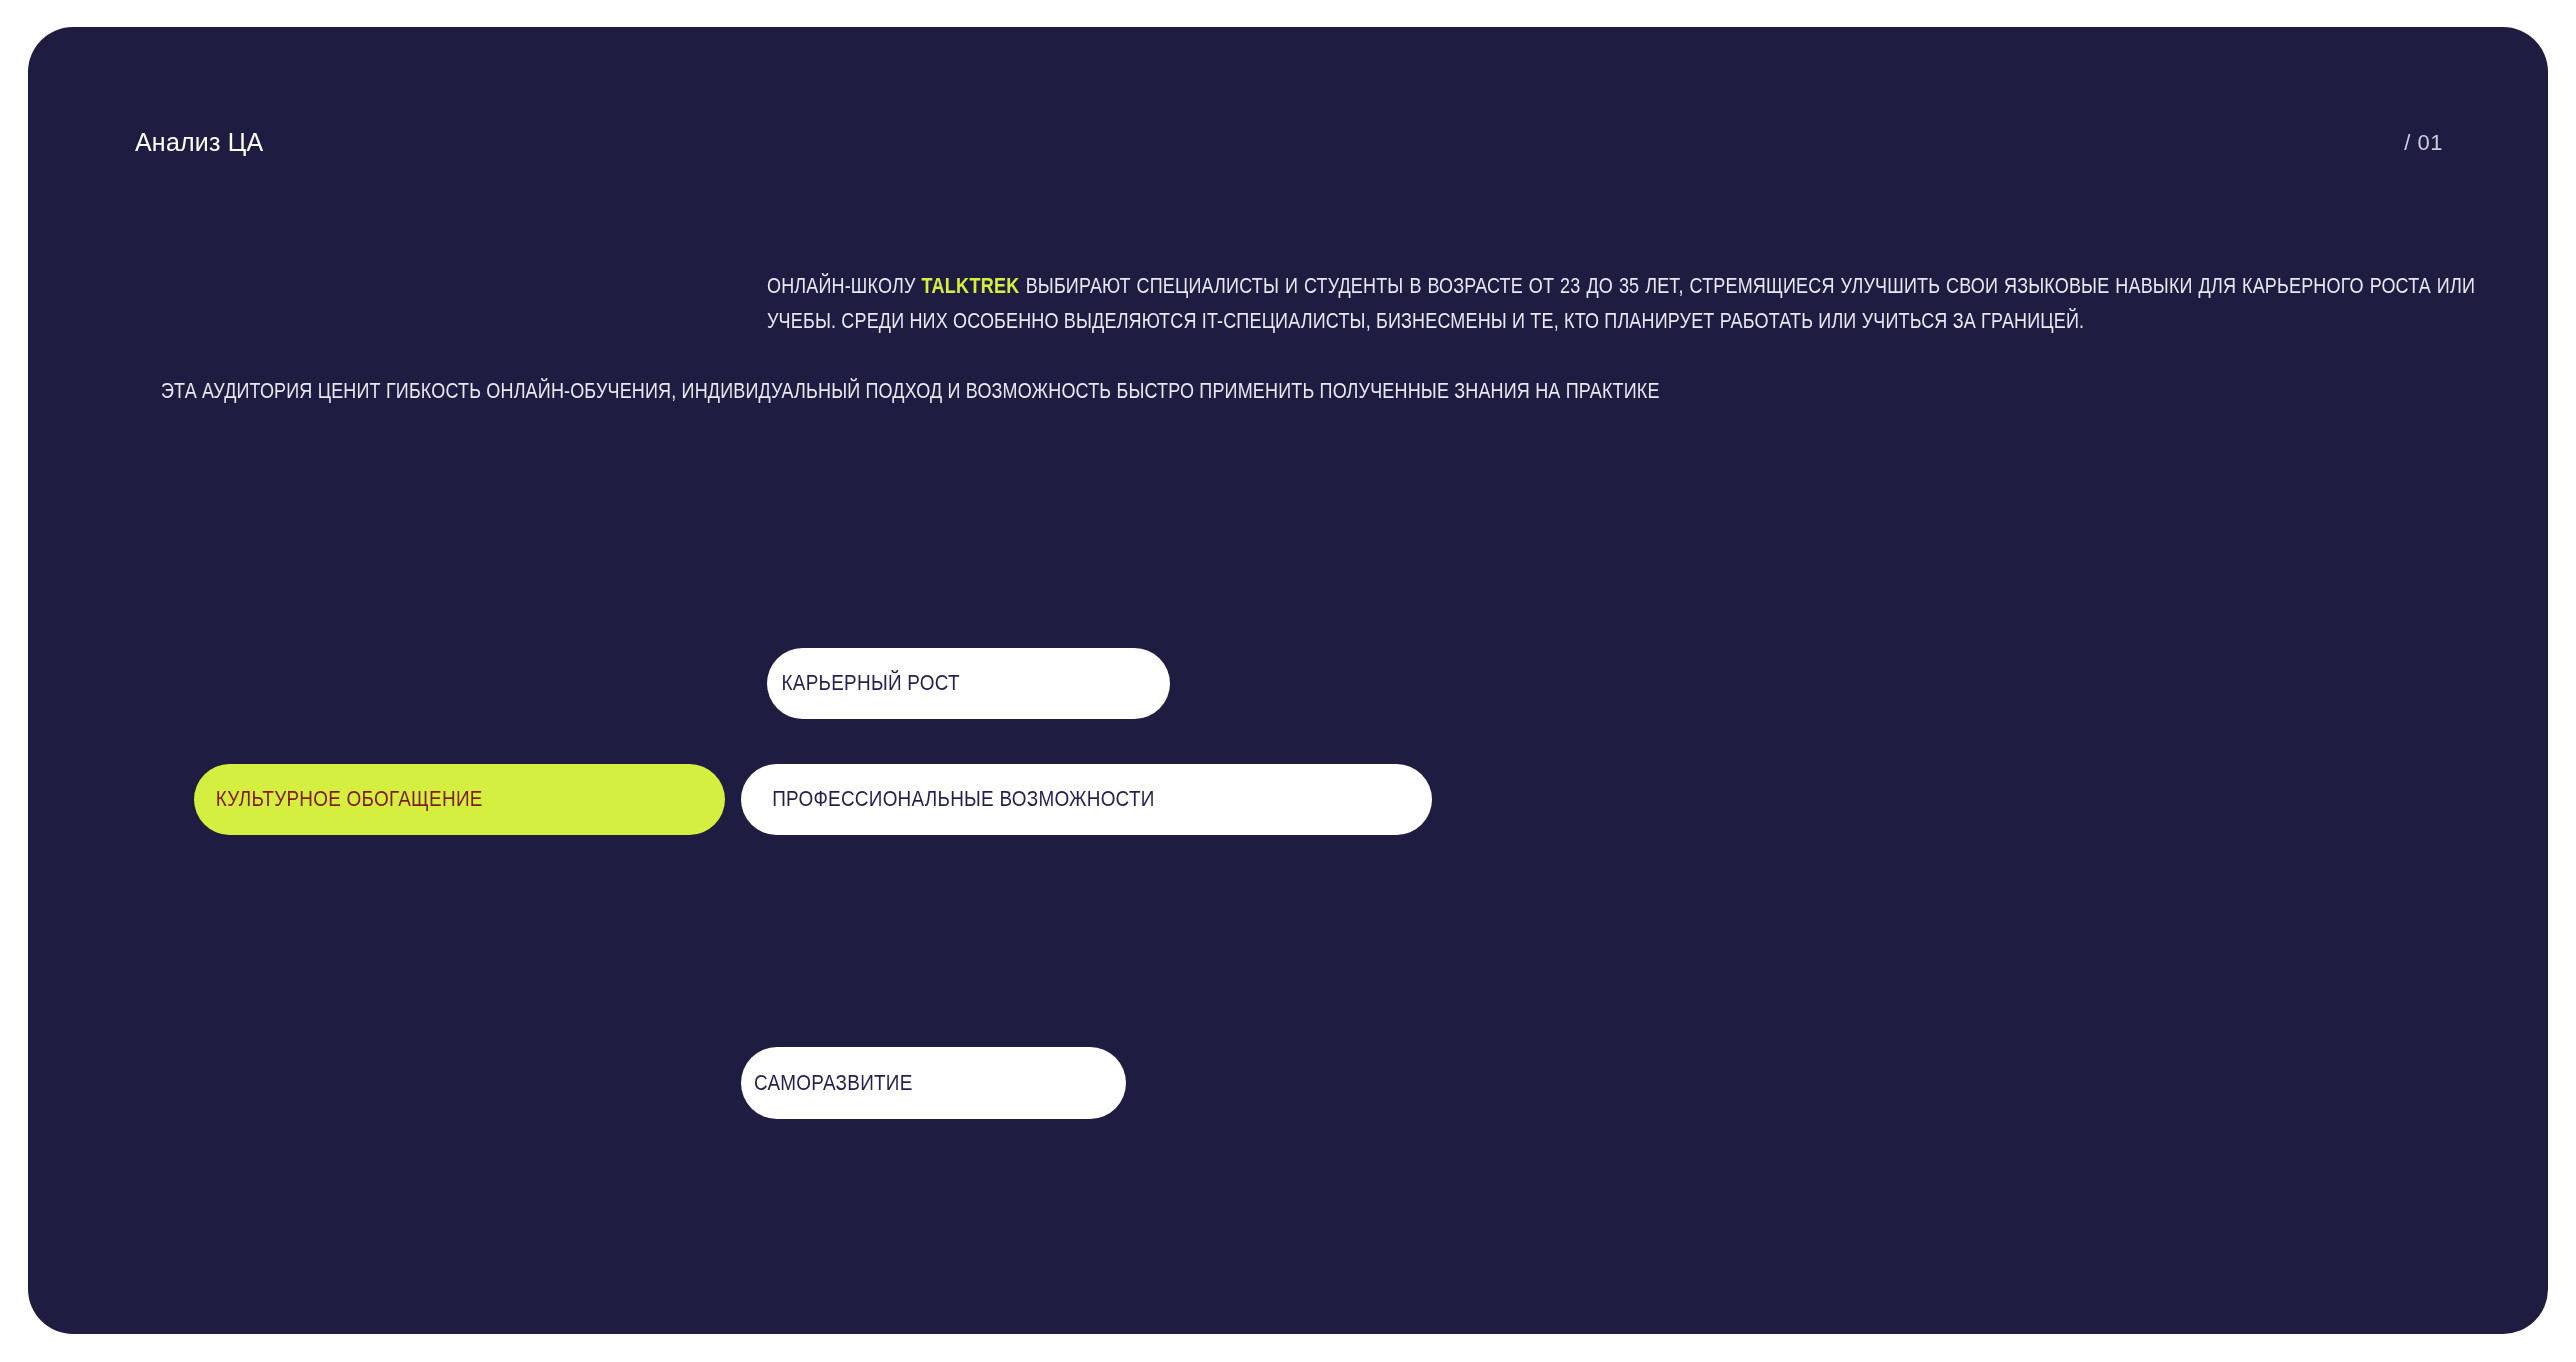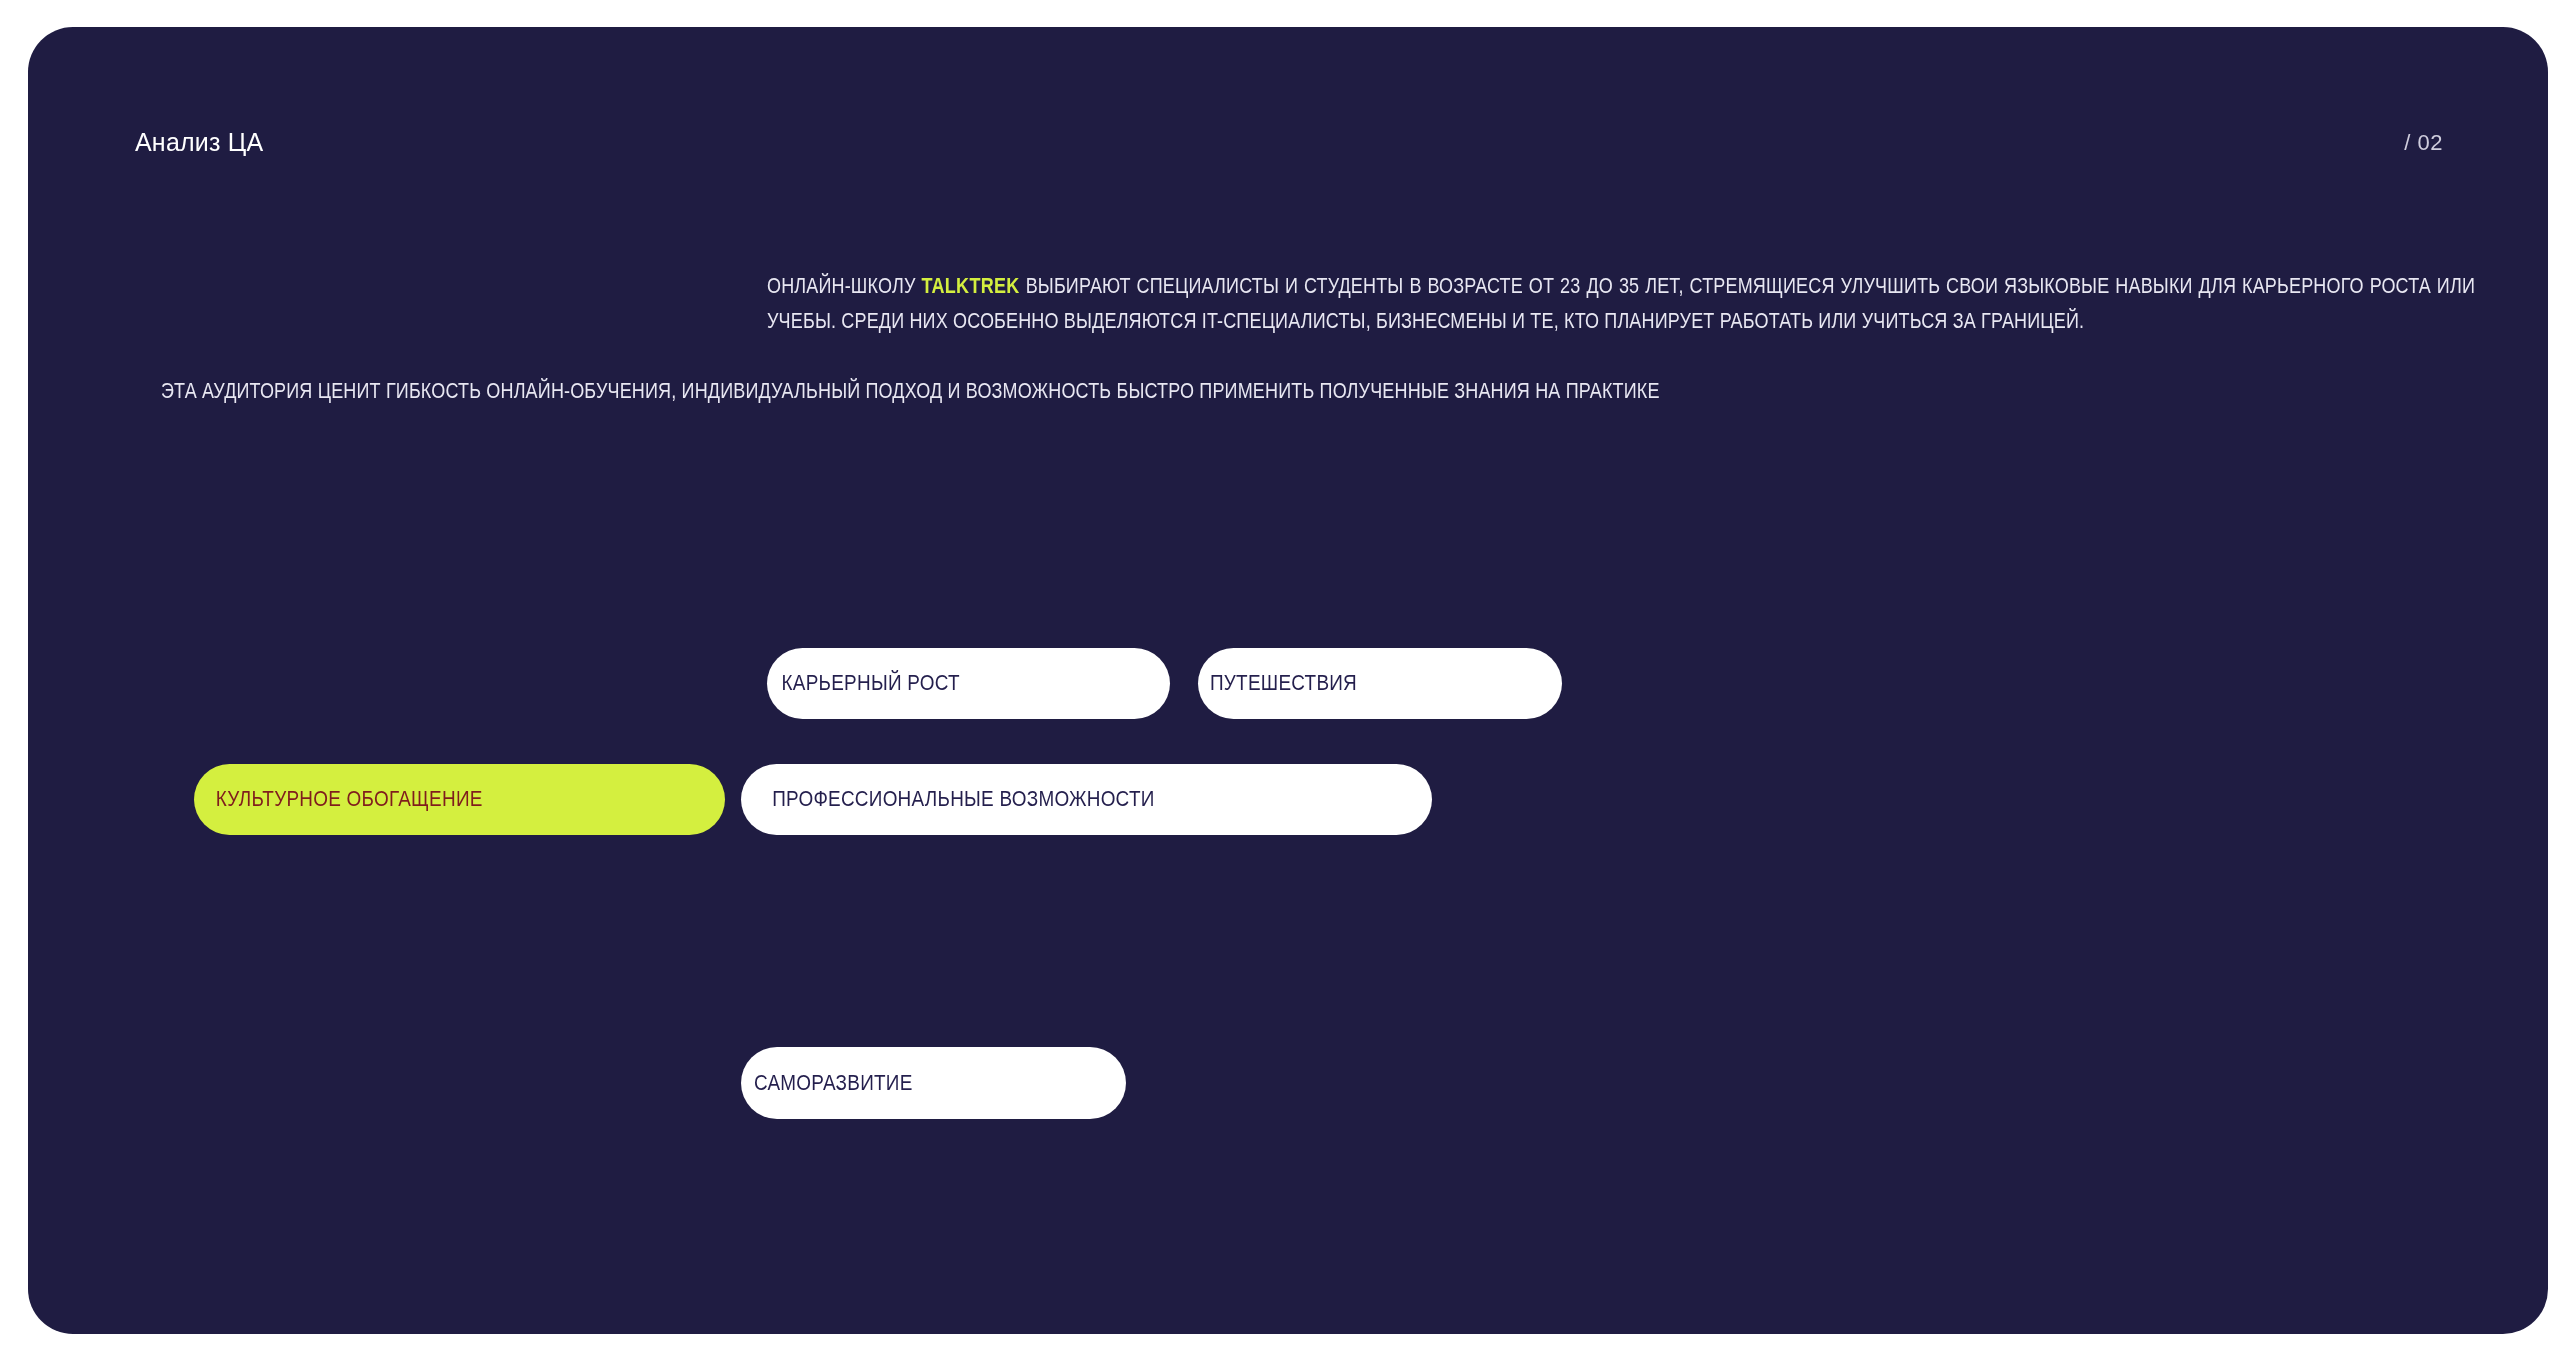--- a/index.html
+++ b/index.html
@@ -44,41 +44,38 @@
   .pill.white{background:#ffffff;color:#241f4d;}
   .pill.lime {background:#d4ef3f;color:#7f1d1d;}
 </style>
 </head>
 <body>
 
 <div class="stage">
   <div class="panel">
 
     <div class="hdr-title">Анализ ЦА</div>
-    <div class="hdr-page">/ 02</div>
+    <div class="hdr-page">/ 01</div>
 
     <div class="copy copy-1">
       <p>
         <span style="display:inline">ОНЛАЙН-ШКОЛУ</span>
         <span class="brand">TALKTREK</span>
         <span style="display:inline">ВЫБИРАЮТ СПЕЦИАЛИСТЫ И СТУДЕНТЫ В ВОЗРАСТЕ ОТ 23 ДО 35 ЛЕТ, СТРЕМЯЩИЕСЯ УЛУЧШИТЬ СВОИ ЯЗЫКОВЫЕ НАВЫКИ ДЛЯ КАРЬЕРНОГО РОСТА ИЛИ УЧЕБЫ. СРЕДИ НИХ ОСОБЕННО ВЫДЕЛЯЮТСЯ IT-СПЕЦИАЛИСТЫ, БИЗНЕСМЕНЫ И ТЕ, КТО ПЛАНИРУЕТ РАБОТАТЬ ИЛИ УЧИТЬСЯ ЗА ГРАНИЦЕЙ.</span>
       </p>
     </div>
 
     <div class="copy copy-2">
       <p>ЭТА АУДИТОРИЯ ЦЕНИТ ГИБКОСТЬ ОНЛАЙН-ОБУЧЕНИЯ, ИНДИВИДУАЛЬНЫЙ ПОДХОД И ВОЗМОЖНОСТЬ БЫСТРО ПРИМЕНИТЬ ПОЛУЧЕННЫЕ ЗНАНИЯ НА ПРАКТИКЕ</p>
     </div>
 
     <div class="pill white" style="left:739px;top:621px;width:403px;height:71px;">
       <span>КАРЬЕРНЫЙ РОСТ</span>
     </div>
 
-    <div class="pill white" style="left:1170px;top:621px;width:364px;height:71px;">
-      <span>ПУТЕШЕСТВИЯ</span>
-    </div>
 
     <div class="pill lime" style="left:166px;top:737px;width:531px;height:71px;">
       <span>КУЛЬТУРНОЕ ОБОГАЩЕНИЕ</span>
     </div>
 
     <div class="pill white" style="left:713px;top:737px;width:691px;height:71px;">
       <span>ПРОФЕССИОНАЛЬНЫЕ ВОЗМОЖНОСТИ</span>
     </div>
 
 

